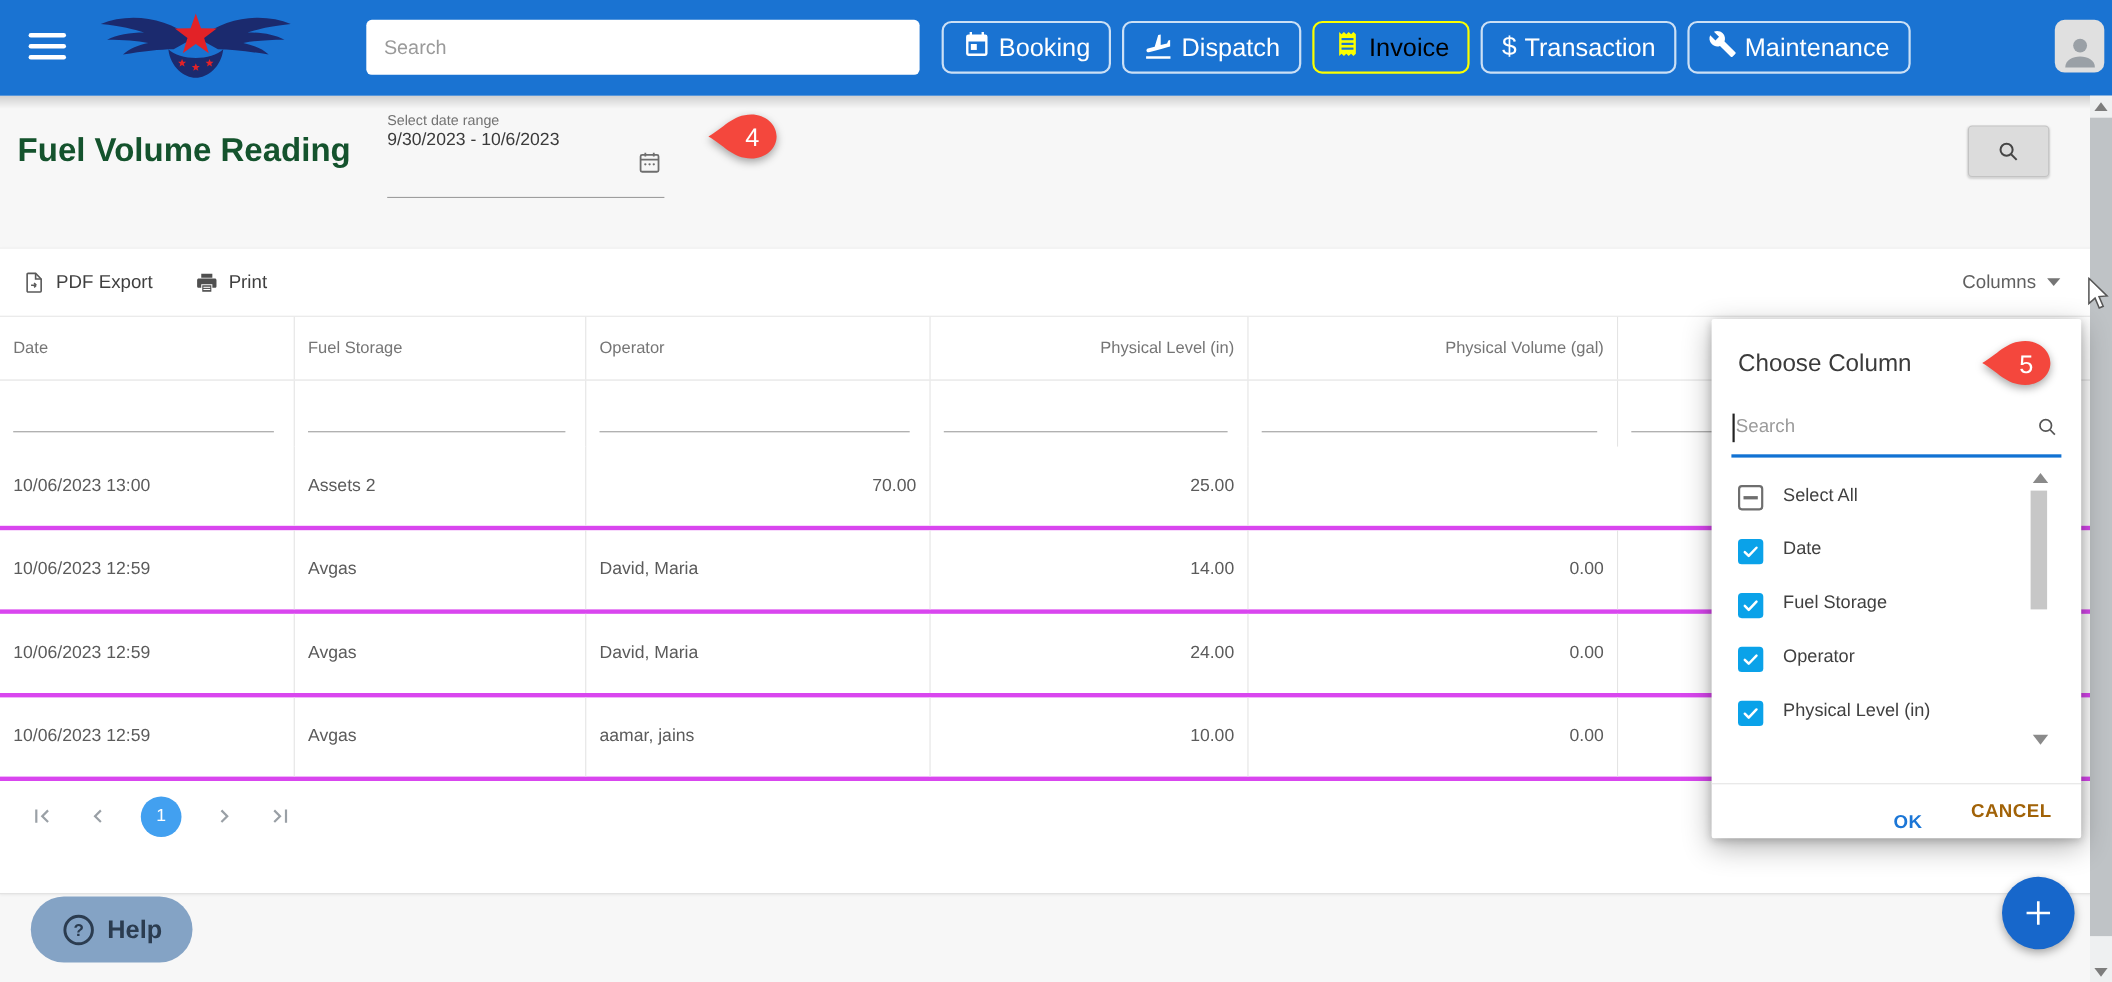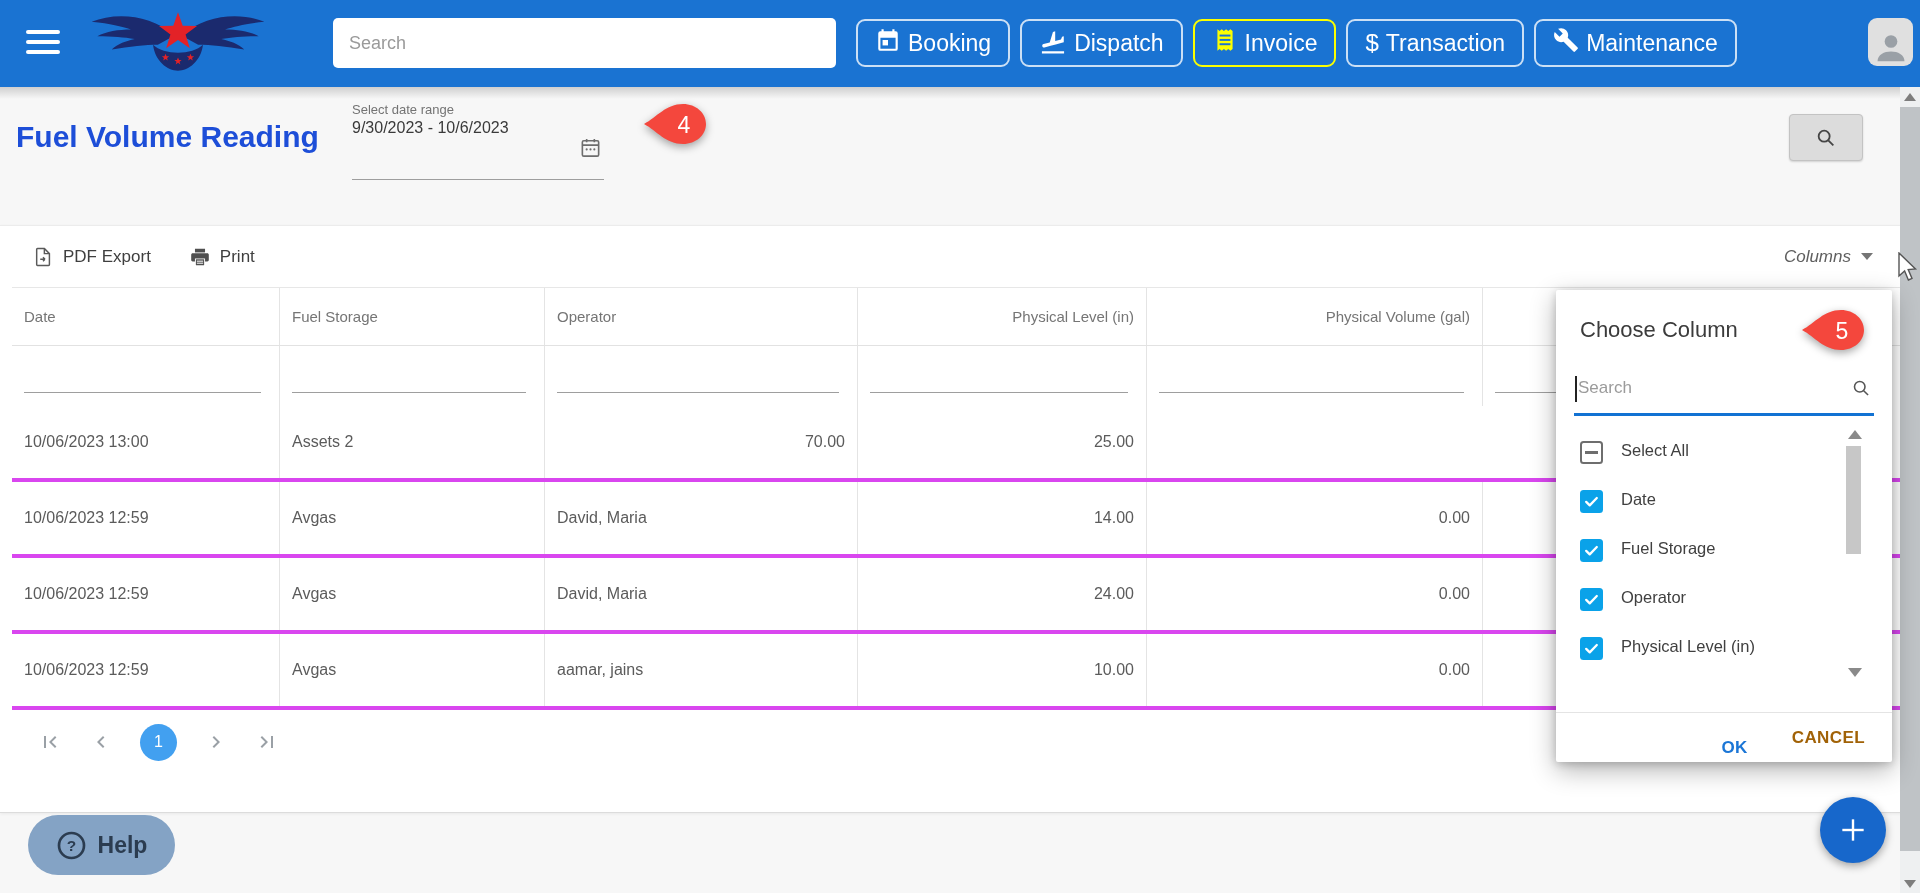--- a/index.html
+++ b/index.html
@@ -20,47 +20,47 @@
   .logo { position:absolute; left:82px; top:6px; }
   .searchbox { position:absolute; left:333px; top:18px; width:503px; height:50px; background:#fff;
     border-radius:5px; display:flex; align-items:center; padding:0 16px; }
   .searchbox input { border:none; outline:none; width:100%; font-size:18px; color:#444;
     font-family:"Liberation Sans",sans-serif; }
   .searchbox input::placeholder { color:#9a9a9a; }
   .nav { position:absolute; left:856px; top:19px; display:flex; gap:10px; }
   .nav-btn { height:48px; border:2px solid rgba(255,255,255,.78); border-radius:9px; color:#fff;
     display:flex; align-items:center; gap:7px; padding:0 17px; font-size:23px; cursor:pointer;
     background:transparent; white-space:nowrap; }
-  .nav-btn.active { border-color:#fbff00; color:#ffffff; }
+  .nav-btn.active { border-color:#fbff00; color:#000000; }
   .dollar { font-size:24px; font-weight:500; }
   .avatar { position:absolute; left:1868px; top:18px; width:45px; height:48px; background:#e0e0e0;
     border-radius:9px; display:flex; align-items:flex-end; justify-content:center; overflow:hidden; cursor:pointer; }
 
   
-  .page-title { position:absolute; left:16px; top:120px; font-size:30px; font-weight:600; color:#1d4ed8; z-index:6; }
+  .page-title { position:absolute; left:16px; top:120px; font-size:30px; font-weight:600; color:#14532d; z-index:6; }
   .date-field { position:absolute; left:352px; top:102px; width:252px; height:78px;
     border-bottom:1px solid #9e9e9e; z-index:6; cursor:pointer; }
   .date-label { font-size:13px; color:#737373; }
   .date-value { font-size:16px; color:#3a3a3a; margin-top:2px; }
   .date-cal-icon { position:absolute; right:2px; top:34px; cursor:pointer; }
   .annot { position:absolute; z-index:120; filter:drop-shadow(0 3px 4px rgba(0,0,0,.35)); }
   .annot-4 { left:642px; top:102px; }
   .annot-5 { left:1800px; top:308px; }
   .search-raised { position:absolute; left:1789px; top:114px; width:74px; height:47px; background:#dcdcdc;
     border:1px solid #c3c3c3; border-radius:4px; display:flex; align-items:center; justify-content:center;
     cursor:pointer; z-index:6; box-shadow:0 1px 2px rgba(0,0,0,.15); }
 
   
   .card { position:absolute; left:0; top:225px; width:1903px; height:588px; background:#fff;
-    border-top:1px solid #ececec; border-bottom:1px solid #dcdcdc; box-shadow:0 1px 3px rgba(0,0,0,.06); z-index:4;padding-left:12px; }
+    border-top:1px solid #ececec; border-bottom:1px solid #dcdcdc; box-shadow:0 1px 3px rgba(0,0,0,.06); z-index:4; }
   .toolbar { height:62px; display:flex; align-items:center; padding:0 30px 0 20px; border-bottom:1px solid #e7e7e7; }
   .tool { display:flex; align-items:center; gap:9px; font-size:17px; color:#3f3f3f; cursor:pointer; }
   .tool + .tool { margin-left:38px; }
   .columns-dd { margin-left:auto; display:flex; align-items:center; gap:10px; font-size:17px;
-    color:#5f5f5f; cursor:pointer;font-style:italic; }
+    color:#5f5f5f; cursor:pointer; }
   .caret-down { width:0; height:0; border-left:6px solid transparent; border-right:6px solid transparent;
     border-top:7px solid #757575; }
 
   .grid-row { display:grid; grid-template-columns:268px 265px 313px 289px 336px auto; }
   .thead { height:58px; border-bottom:1px solid #e2e2e2; }
   .th { display:flex; align-items:center; padding:0 12px; font-size:15px; color:#757575;
     border-right:1px solid #e4e4e4; cursor:pointer; }
   .tfilter { height:60px; }
   .tf { display:flex; align-items:flex-end; border-right:1px solid #e4e4e4; }
   .tf input { width:100%; margin:0 18px 13px 12px; border:none; border-bottom:1px solid #9e9e9e;

